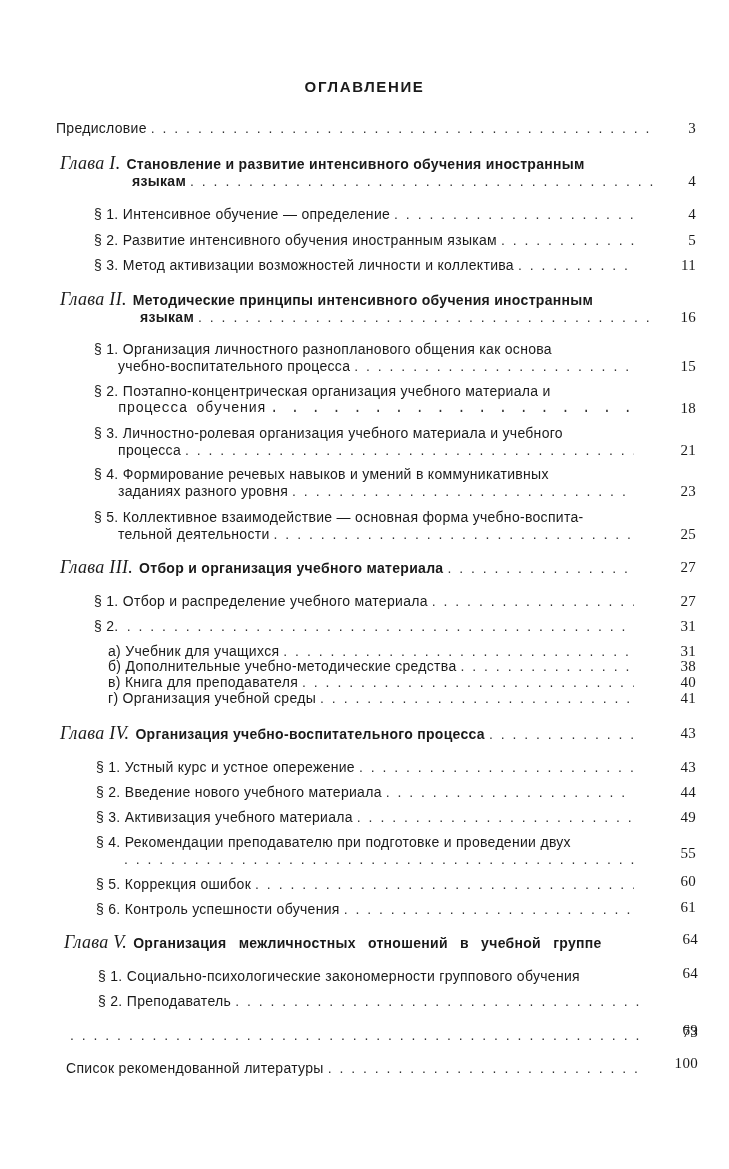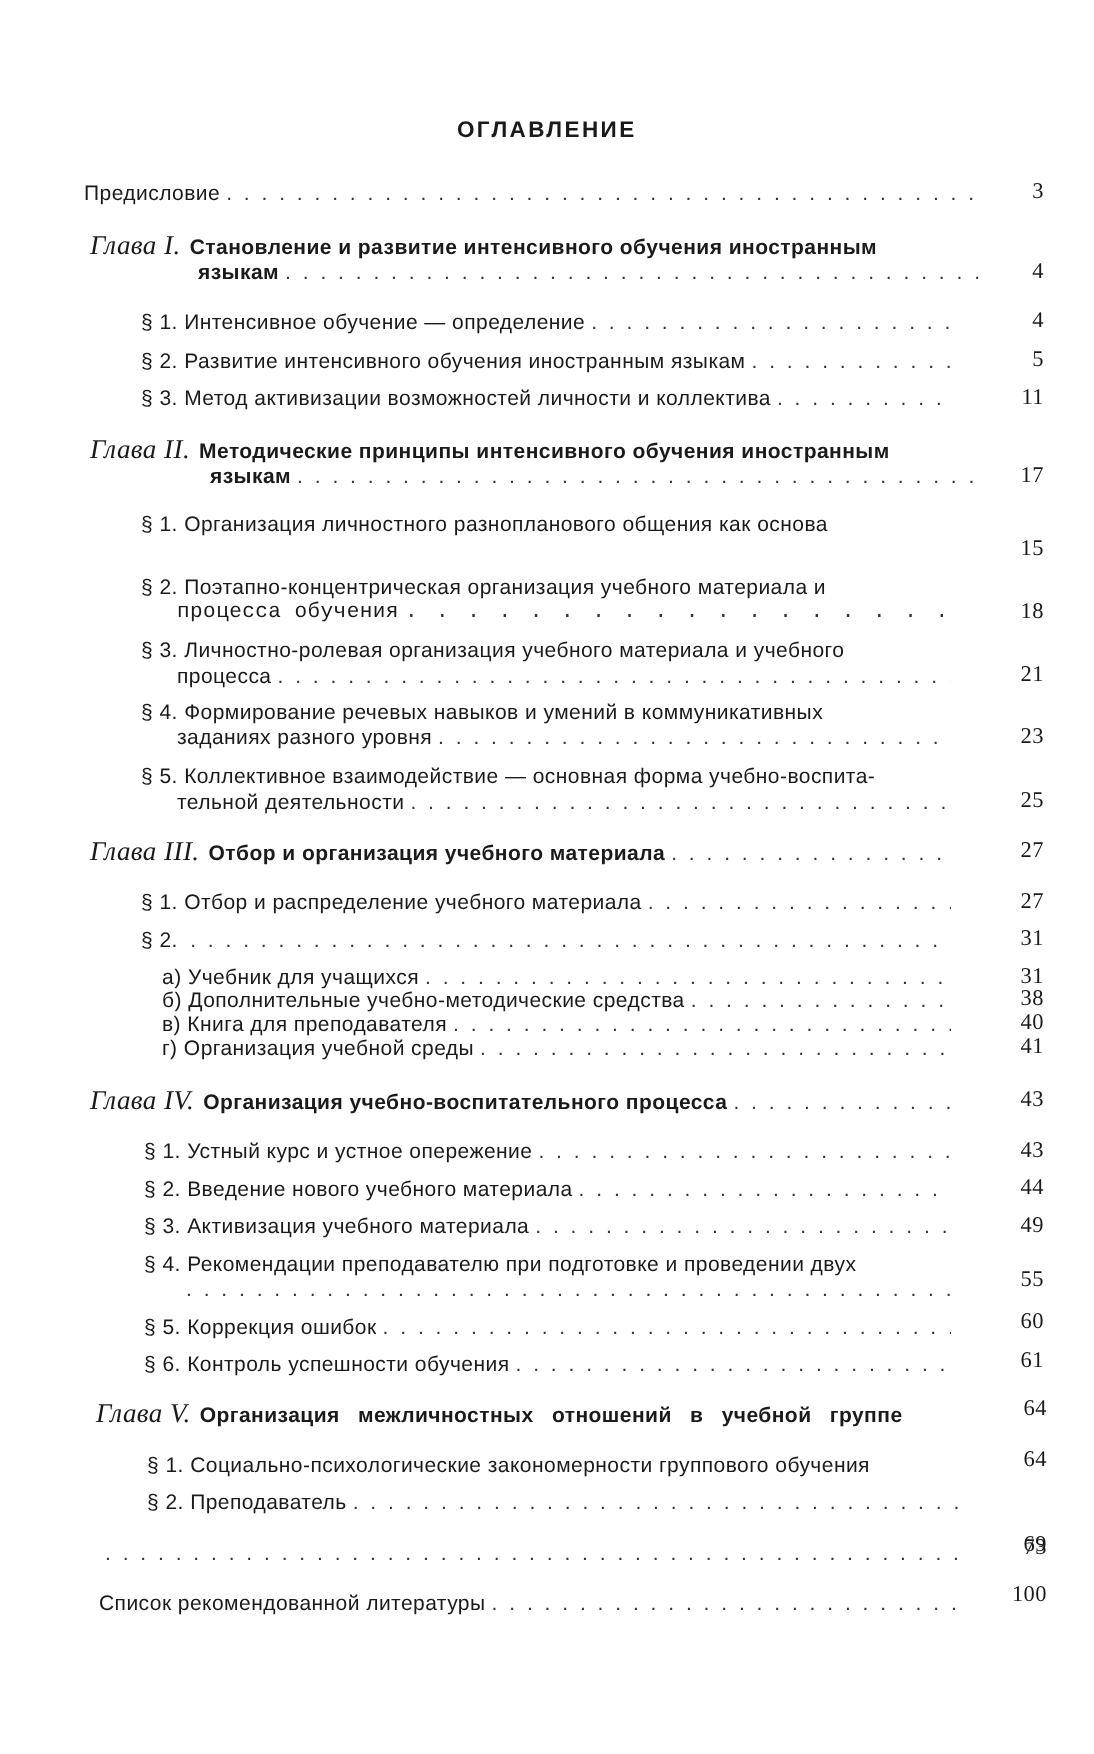--- a/index.html
+++ b/index.html
@@ -60,25 +60,29 @@
 
   <div class="entry" style="left:60px; width:636px; top:291px;">
     <div class="line">
         <span class="chapter-prefix">Глава II.</span>
         <span class="txt bold">Методические принципы интенсивного обучения иностранным</span>
       </div>
     <div class="line" style="padding-left:80px; width:516px;">
         <span class="txt bold">языкам</span>
         <span class="dots"></span>
       </div>
-    <span class="page-num" style="top:18px;">17</span>
+    <span class="page-num" style="top:18px;">16</span>
   </div>
 
   <div class="entry" style="left:94px; width:602px; top:341px;">
     <div class="line"><span class="txt">§ 1.</span>&nbsp;<span class="txt">Организация личностного разнопланового общения как основа</span></div>
+    <div class="line" style="padding-left:24px; width:518px;">
+        <span class="txt">учебно-воспитательного процесса</span>
+        <span class="dots"></span>
+      </div>
     <span class="page-num" style="top:17px;">15</span>
   </div>
   <div class="entry" style="left:94px; width:602px; top:383px;">
     <div class="line"><span class="txt">§ 2.</span>&nbsp;<span class="txt">Поэтапно-концентрическая организация учебного материала и</span></div>
     <div class="line" style="padding-left:24px; width:518px;font-family:Liberation Mono, monospace;">
         <span class="txt">процесса обучения</span>
         <span class="dots"></span>
       </div>
     <span class="page-num" style="top:17px;">18</span>
   </div>

